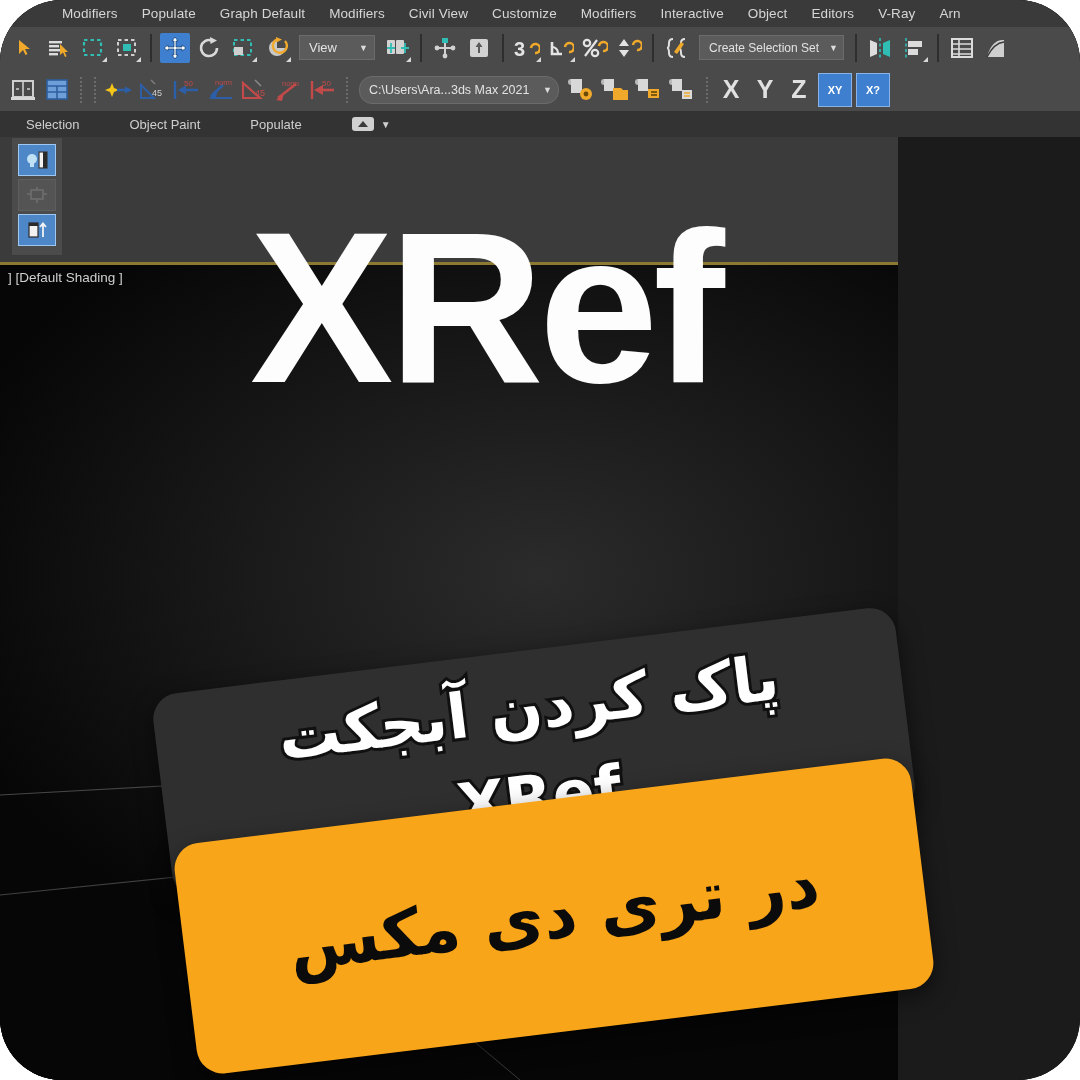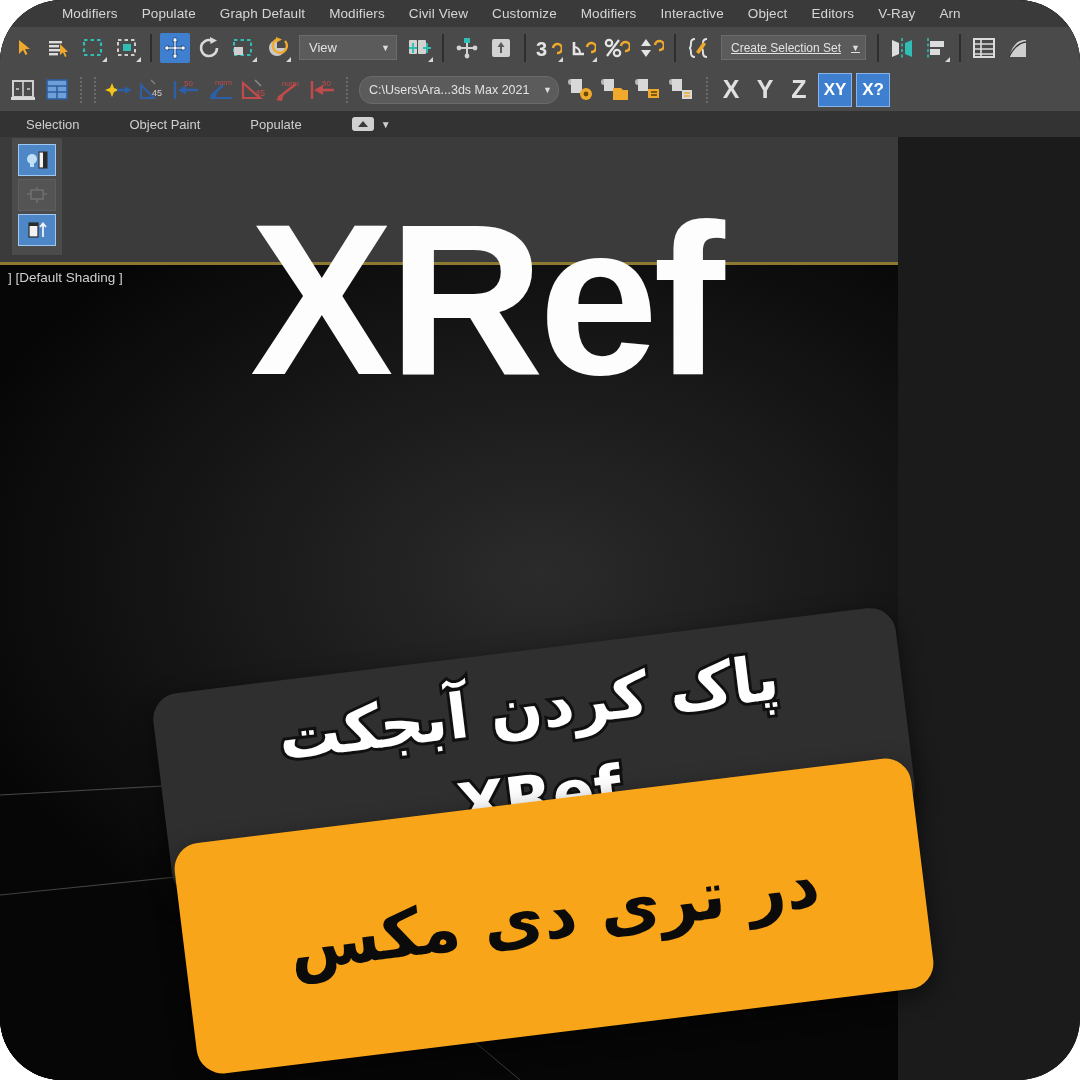--- a/index.html
+++ b/index.html
@@ -92,37 +92,37 @@
     border: 1px solid #6b6b6b;
     color: #e2e2e2;
     height: 25px;
     display: flex; align-items: center;
     padding: 0 6px 0 9px;
     font-size: 13px;
     margin: 0 5px;
     flex: none;
   }
   .dropdown .caret { margin-left: auto; padding-left: 10px; font-size: 9px; color:#dcdcdc;}
-  #view-dd { width: 98px; justify-content: flex-end; }
-  #selset-dd { width: 145px; font-size: 12px; text-decoration: underline; }
+  #view-dd { width: 76px; justify-content: flex-end; }
+  #selset-dd { width: 145px; font-size: 12px; }
   #path-dd { width: 200px; font-size: 12.5px; height: 28px; border-radius: 13px; }
 
   .axis-letter {
     color: #e0e0e0;
     font-size: 25px;
     font-weight: bold;
     width: 34px;
     text-align: center;
     flex: none;
     font-family: "Liberation Sans", sans-serif;
   }
   .axis-btn {
     background: #3f7fd0;
     color: #fff;
-    font-size: 17px; font-weight: bold;
+    font-size: 11px; font-weight: bold;
     width: 34px; height: 34px;
     border: 1px solid #8ab4e8;
     display: flex; align-items: center; justify-content: center;
     margin: 0 2px; position: relative; flex: none;
   }
 
   
   #tabstrip {
     position: absolute;
     left: 0; top: 111px; width: 1080px; height: 26px;
@@ -175,21 +175,21 @@
   }
   #vp-label {
     position: absolute; left: 8px; top: 133px;
     color: #cfcfcf; font-size: 13.5px;
     z-index: 5;
   }
 
   
   #xref-title {
     position: absolute;
-    left: 250px; top: 192px;
+    left: 250px; top: 200px;
     font-size: 215px;
     font-weight: bold;
     color: #fdfdfd;
     letter-spacing: -5px;
     line-height: 1;
     font-family: "Liberation Sans", sans-serif;
     z-index: 6;
   }
 
   

